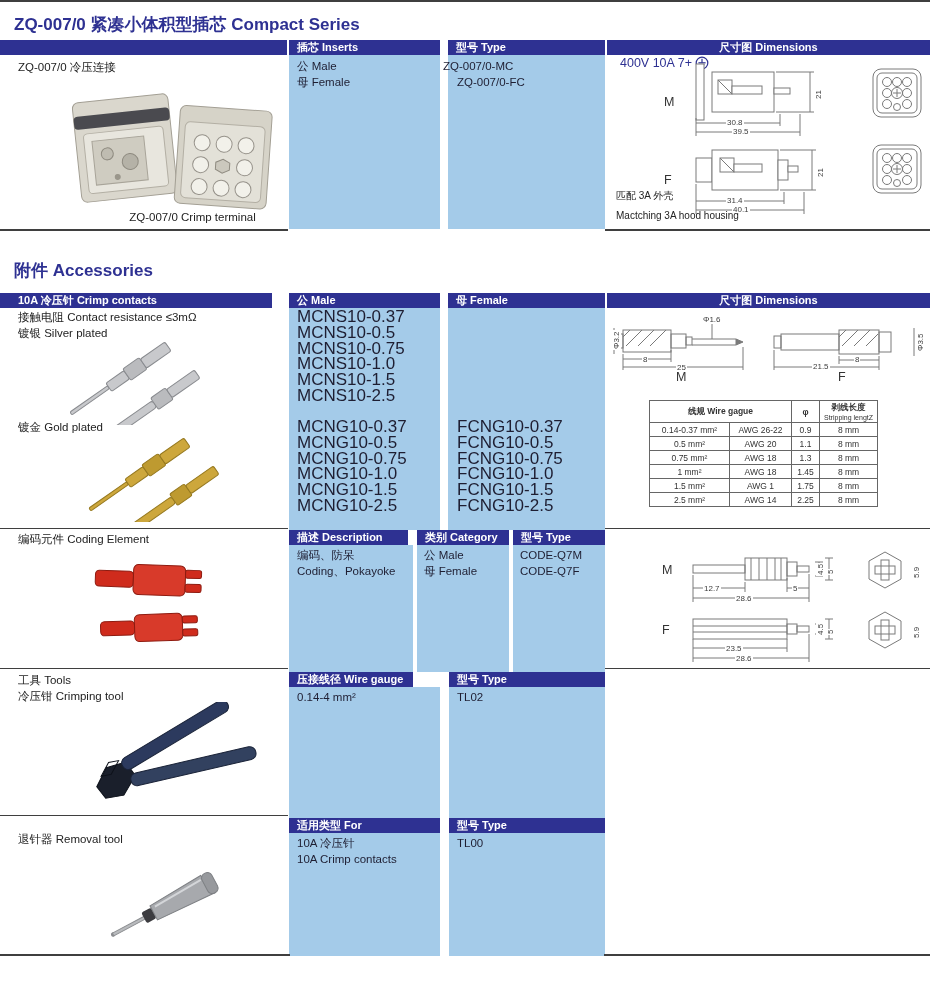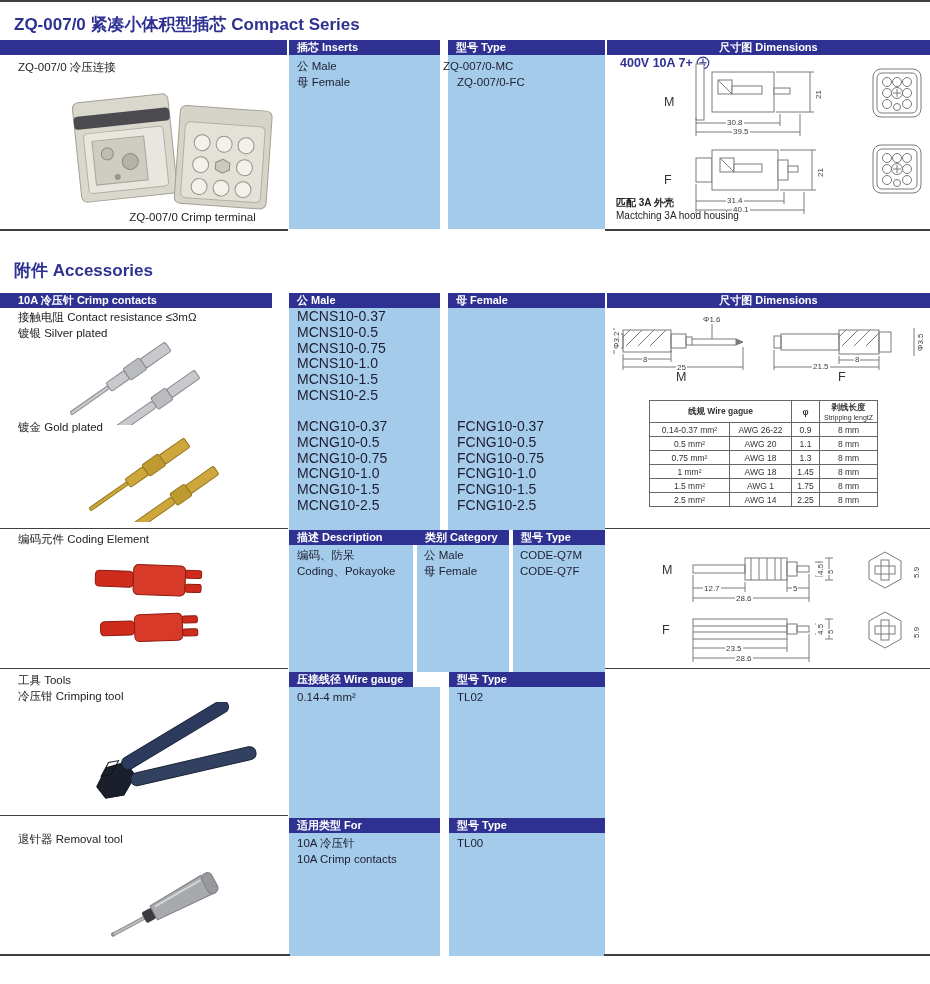--- a/index.html
+++ b/index.html
@@ -7,26 +7,26 @@
   body { font-family:"Liberation Sans","DejaVu Sans",sans-serif; }
   #root { position:relative; width:930px; height:984px; background:#fff; overflow:hidden; }
   .rule { position:absolute; background:#3f3f3f; }
   .hdr  { position:absolute; background:#2e3192; height:15px; color:#fff; font-size:11px;
           font-weight:bold; line-height:15px; padding-left:8px; white-space:nowrap; }
   .hdr.center { text-align:center; padding-left:0; }
   .blue { position:absolute; background:#a4cbe9; }
   .t  { position:absolute; font-size:11.5px; color:#1e1e32; white-space:nowrap; line-height:16px; }
   .lt { position:absolute; font-size:11.5px; color:#222; white-space:nowrap; line-height:16px; }
   .sect { position:absolute; font-size:17px; font-weight:bold; color:#2e3192; white-space:nowrap; }
-  .list { position:absolute; font-size:14px; color:#1e1e32; line-height:15.8px; white-space:nowrap; }
+  .list { position:absolute; font-size:17px; color:#1e1e32; line-height:15.8px; white-space:nowrap; }
   .dim  { position:absolute; font-size:8px; color:#3c3c3c; background:#fff; line-height:9px;
           padding:0 1px; white-space:nowrap; }
   .dimv { transform:rotate(-90deg); transform-origin:left top; }
   .dlabel { position:absolute; font-size:12.5px; color:#333; line-height:13px; }
-  .ratingline { position:absolute; color:#2e3192; font-weight:bold; font-size:12.5px;
+  .ratingline { position:absolute; color:#2e3192; font-weight:normal; font-size:12.5px;
           display:flex; align-items:center; gap:3px; white-space:nowrap; }
   .note { position:absolute; font-size:10px; color:#222; line-height:13px; white-space:nowrap; }
   .caption { position:absolute; font-size:11.5px; color:#222; text-align:center; white-space:nowrap; }
   .wiretable { position:absolute; border-collapse:collapse; font-size:8.5px; color:#333; background:#fff; }
   .wiretable th, .wiretable td { border:1px solid #666; text-align:center; padding:1px 2px; height:14px; }
   .wiretable th { font-weight:bold; }
   .wiretable .en { font-size:7px; font-weight:normal; }
   svg.draw { position:absolute; }
 </style>
 </head>
@@ -168,21 +168,21 @@
         <circle cx="27" cy="27" r="5.5"></circle>
           <line x1="23" y1="27" x2="31" y2="27"></line>
           <line x1="27" y1="23" x2="27" y2="31"></line>
         <circle cx="17" cy="38" r="4.5"></circle>
           <circle cx="27" cy="41" r="3.5"></circle>
           <circle cx="37" cy="38" r="4.5"></circle>
       </g>
     </svg>
   </div>
 
-  <div class="note" style="left:616px;top:196px;font-weight:bold">匹配 3A 外壳</div>
+  <div class="note" style="left:616px;top:189px;font-weight:normal">匹配 3A 外壳</div>
   <div class="note" style="left:616px;top:209px">Mactching 3A hood housing</div>
 
   <div class="rule" style="left:0;top:229px;width:288px;height:1.5px"></div>
   <div class="rule" style="left:605px;top:229px;width:325px;height:1.5px"></div>
 
   <div class="sect" style="left:14px;top:259px">附件 Accessories</div>
 
   <div class="hdr" style="left:0;top:293px;width:272px;padding-left:18px">10A 冷压针 Crimp contacts</div>
   <div class="hdr" style="left:289px;top:293px;width:151px">公 Male</div>
   <div class="hdr" style="left:448px;top:293px;width:157px">母 Female</div>
@@ -356,21 +356,21 @@
           <td>AWG 14</td>
           <td>2.25</td>
           <td>8 mm</td>
         </tr>
       </tbody>
   </table>
 
   <div class="rule" style="left:0;top:528px;width:288px;height:1.2px"></div>
   <div class="rule" style="left:605px;top:528px;width:325px;height:1.2px"></div>
 
-  <div class="hdr" style="left:289px;top:530px;width:144px">描述 Description</div>
+  <div class="hdr" style="left:289px;top:530px;width:119px">描述 Description</div>
   <div class="hdr" style="left:417px;top:530px;width:92px">类别 Category</div>
   <div class="hdr" style="left:513px;top:530px;width:92px">型号 Type</div>
 
   <div class="blue" style="left:289px;top:545px;width:124px;height:127px"></div>
   <div class="blue" style="left:417px;top:545px;width:92px;height:127px"></div>
   <div class="blue" style="left:513px;top:545px;width:92px;height:127px"></div>
 
   <div class="lt" style="left:18px;top:531px">编码元件 Coding Element</div>
   <div class="t" style="left:297px;top:547px">编码、防呆</div>
   <div class="t" style="left:297px;top:563px">Coding、Pokayoke</div>

